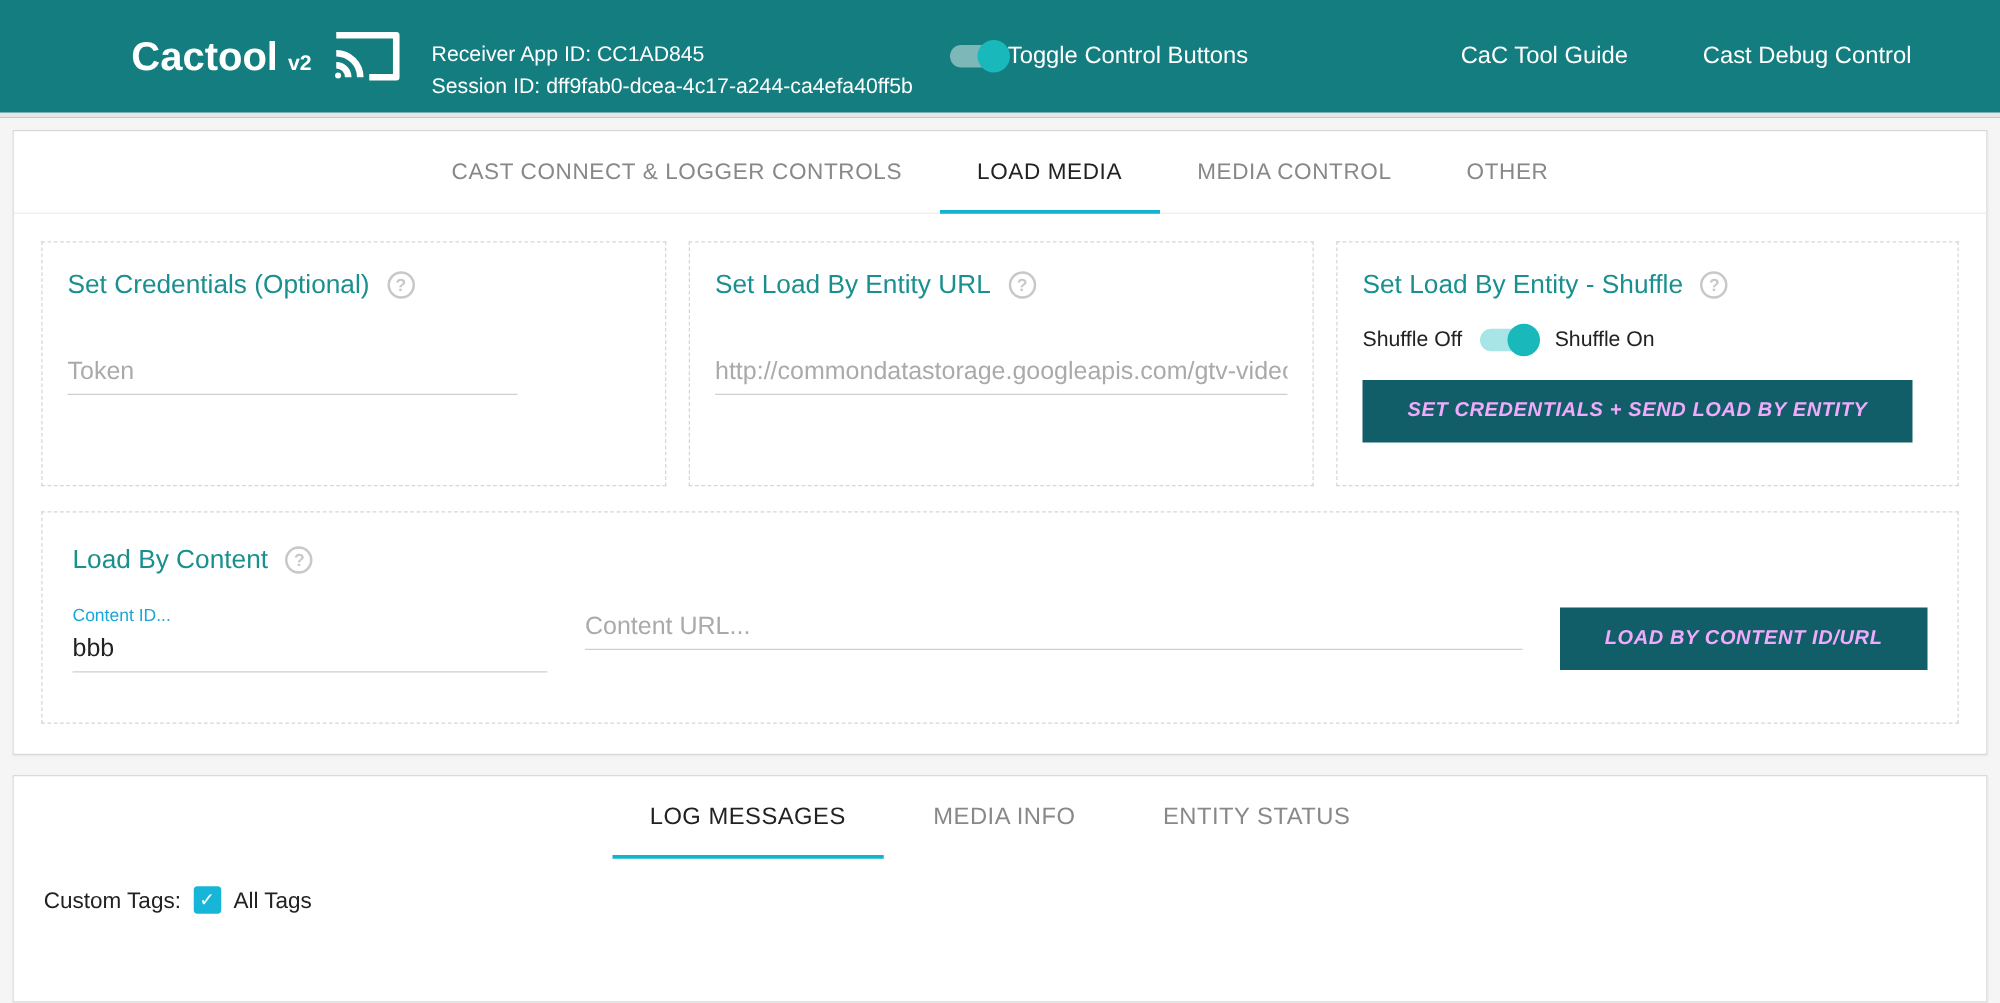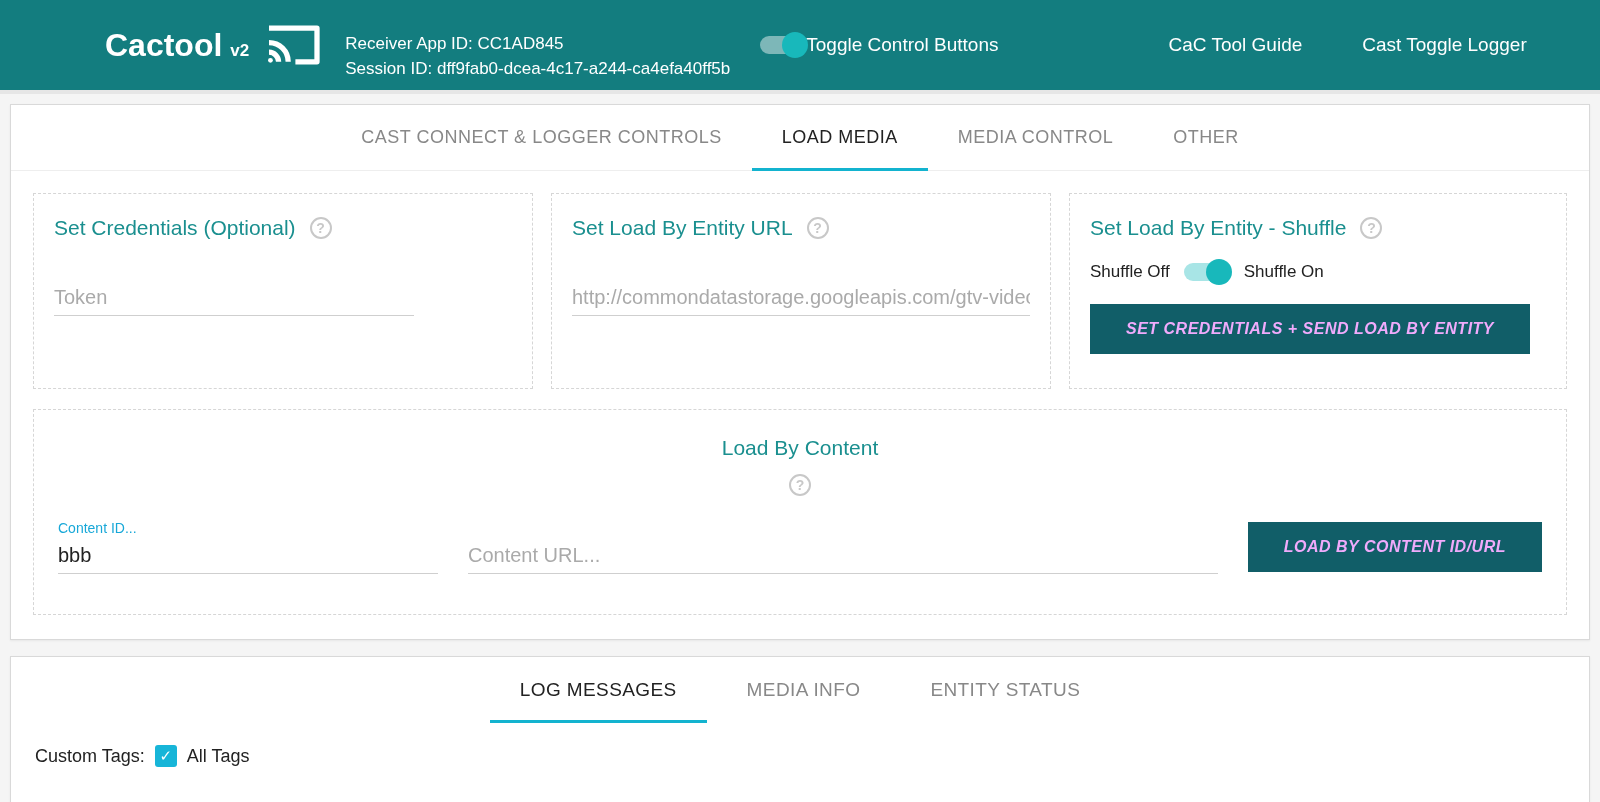--- a/index.html
+++ b/index.html
@@ -102,21 +102,21 @@
   .shuffle-row{display:flex;align-items:center;gap:14px;font-size:17px;margin-bottom:22px;}
   .shuffle-row .switch{background:#a8e5e6;}
   .btn{
     background:#115E68;color:#f0abfc;border:none;
     font-size:16px;font-weight:600;letter-spacing:0.5px;
     padding:16px 36px;cursor:pointer;font-style:italic;
   }
 
   
   .panel-wide{margin:10px 22px 24px 22px;border:1px dashed var(--dash);padding:26px 24px 40px 24px;}
-  .wide-row{display:flex;align-items:flex-end;gap:30px;margin-top:24px;}
+  .wide-row{display:flex;gap:30px;margin-top:24px;}
   .field{flex:1;}
   .field.small{flex:0 0 380px;}
   .btn-right{flex:0 0 auto;align-self:center;}
 
   
   .tabs2{display:flex;justify-content:center;gap:70px;}
   .tab2{
     padding:22px 0;
     font-size:19px;letter-spacing:0.4px;color:var(--muted);
     position:relative;cursor:pointer;
@@ -167,21 +167,21 @@
     </div>
   </div>
   <div class="toggle">
     <div class="switch on">
         <div class="knob"></div>
       </div>
     <span style="font-size:19px;">Toggle Control Buttons</span>
   </div>
   <div class="header-links">
     <a href="#">CaC Tool Guide</a>
-    <a href="#">Cast Toggle Logger</a>
+    <a href="#">Cast Debug Control</a>
   </div>
 </div>
 
 <div class="card">
 
   <div class="tabs">
     <div class="tab">CAST CONNECT &amp; LOGGER CONTROLS</div>
     <div class="tab active">LOAD MEDIA</div>
     <div class="tab">MEDIA CONTROL</div>
     <div class="tab">OTHER</div>
@@ -215,21 +215,21 @@
         <div class="switch on">
             <div class="knob"></div>
           </div>
         <span>Shuffle On</span>
       </div>
       <button class="btn">SET CREDENTIALS + SEND LOAD BY ENTITY</button>
     </div>
   </div>
 
   <div class="panel-wide">
-    <div class="panel-title" style="margin-bottom:10px;flex-direction:column;">
+    <div class="panel-title" style="margin-bottom:10px;">
       <span>Load By Content</span>
       <span class="help">?</span>
     </div>
     <div class="wide-row">
       <div class="field small">
         <span class="input-label">Content ID...</span>
         <input class="underline-input" value="bbb" style="">
       </div>
       <div class="field">
         <input class="underline-input" placeholder="Content URL..." style="">

